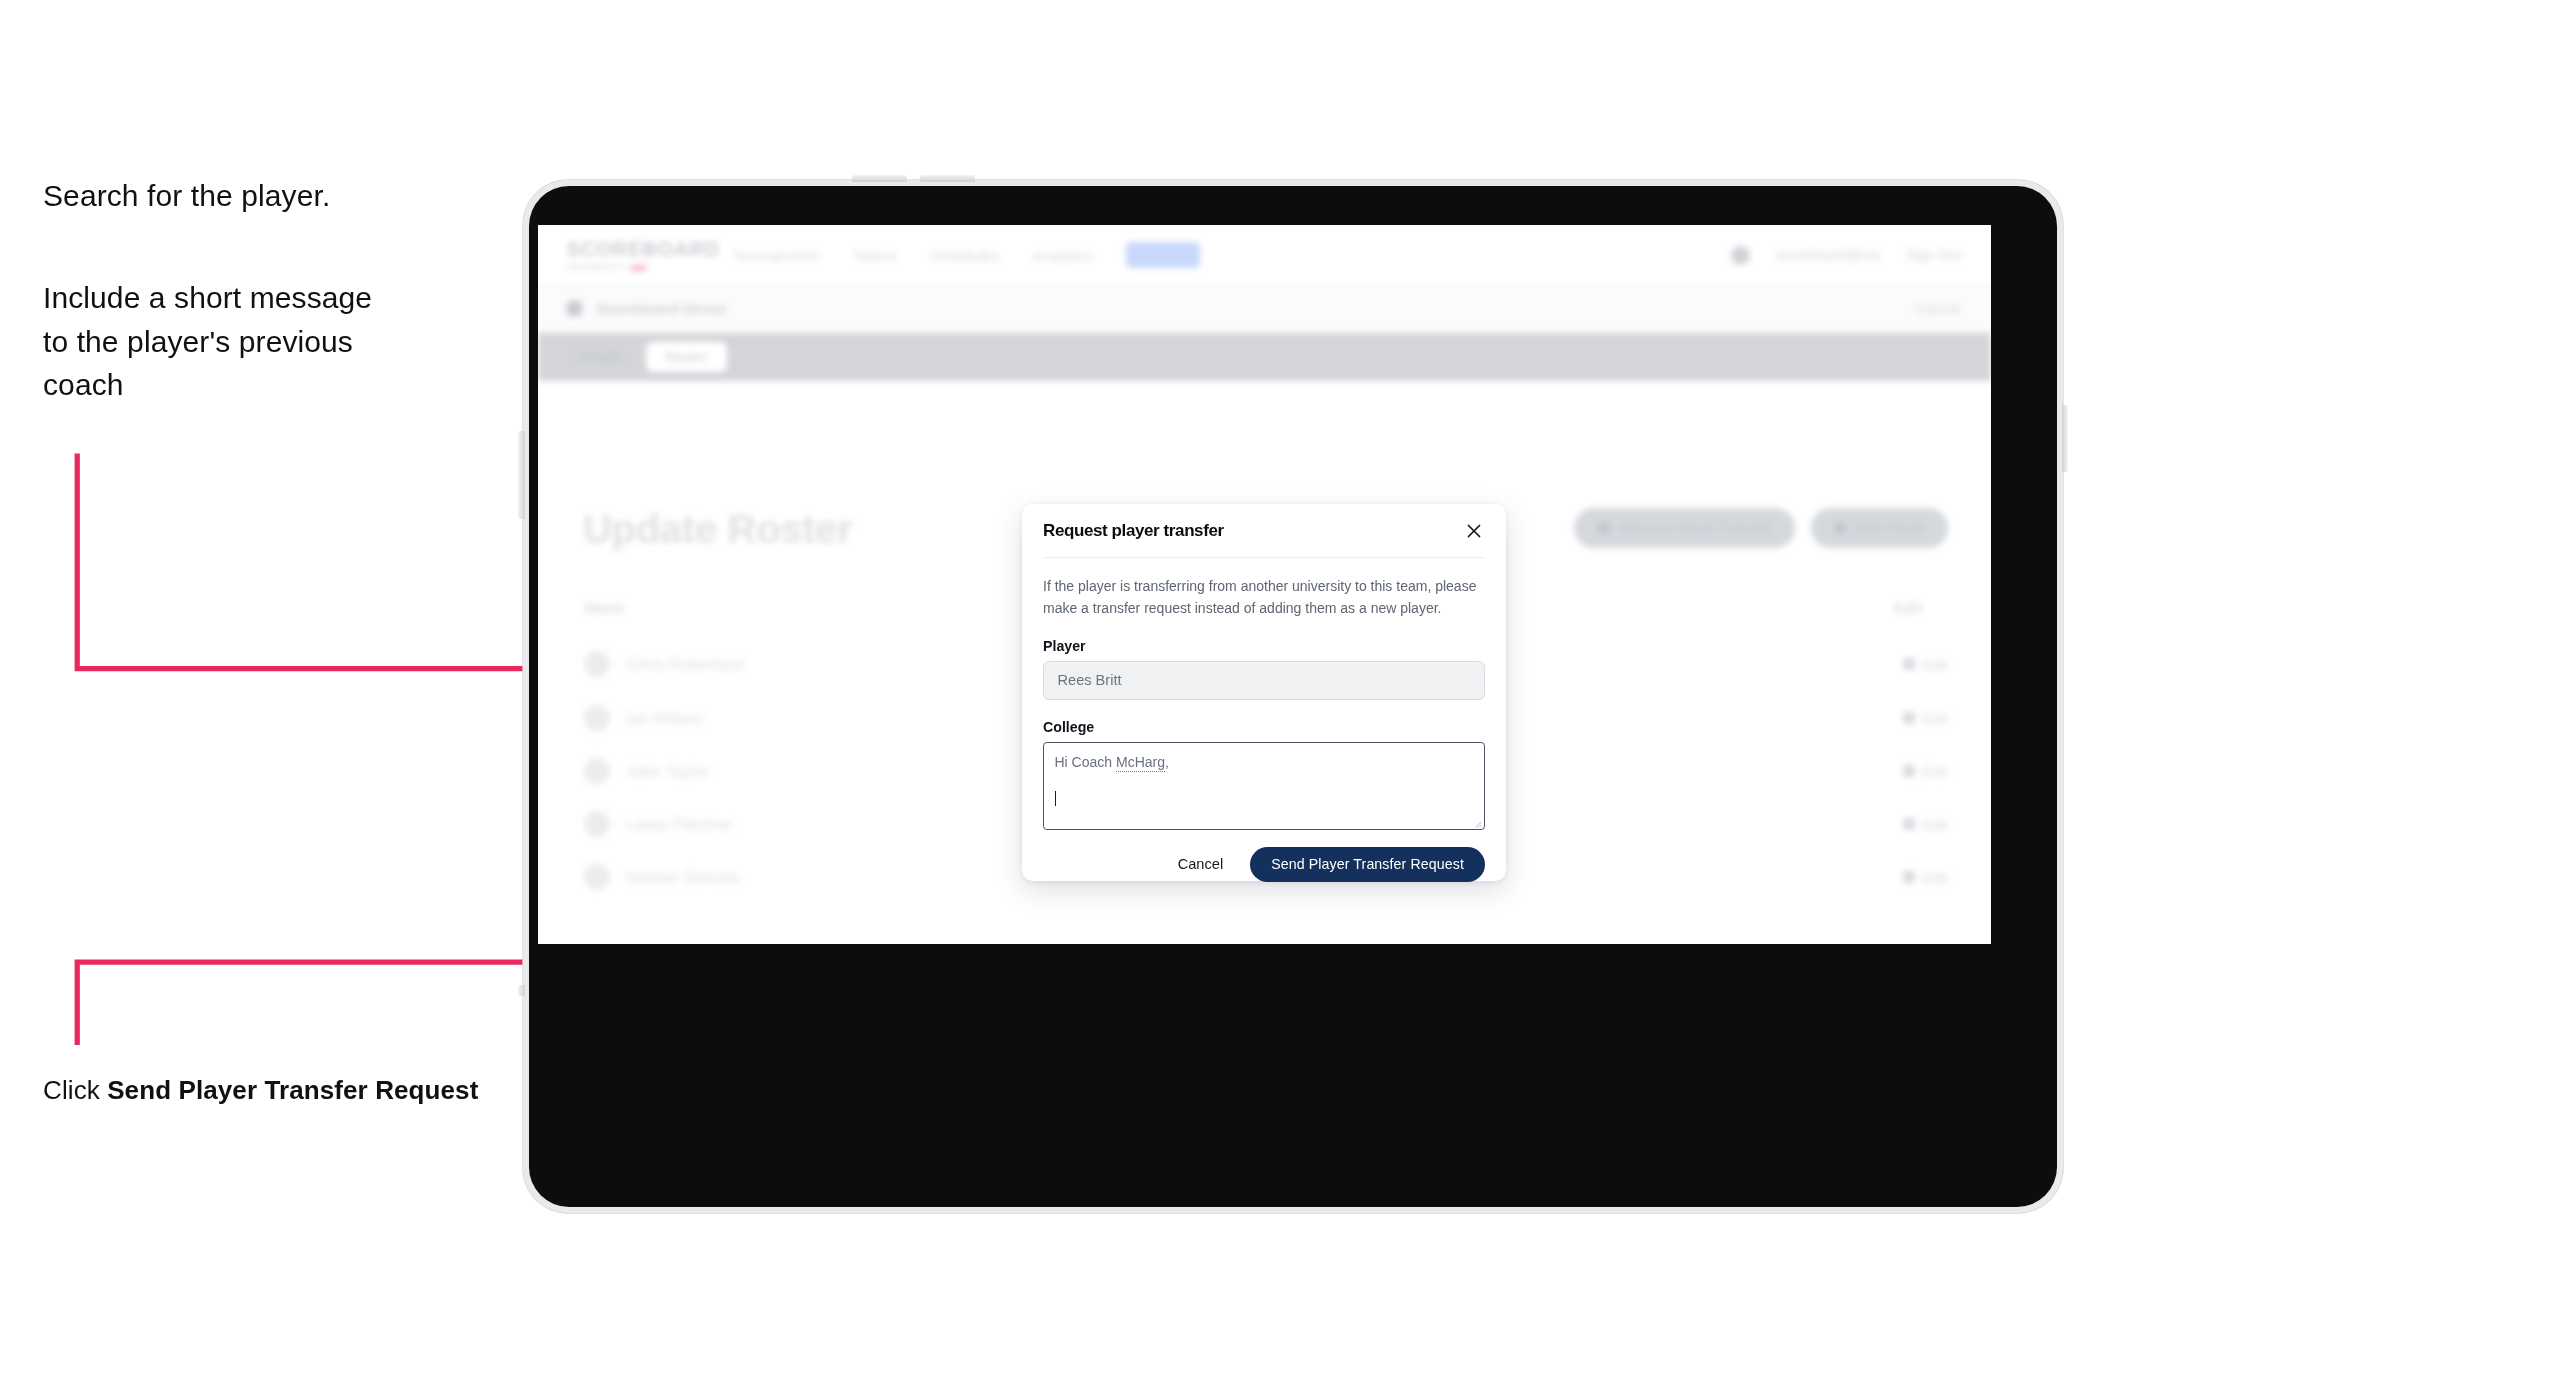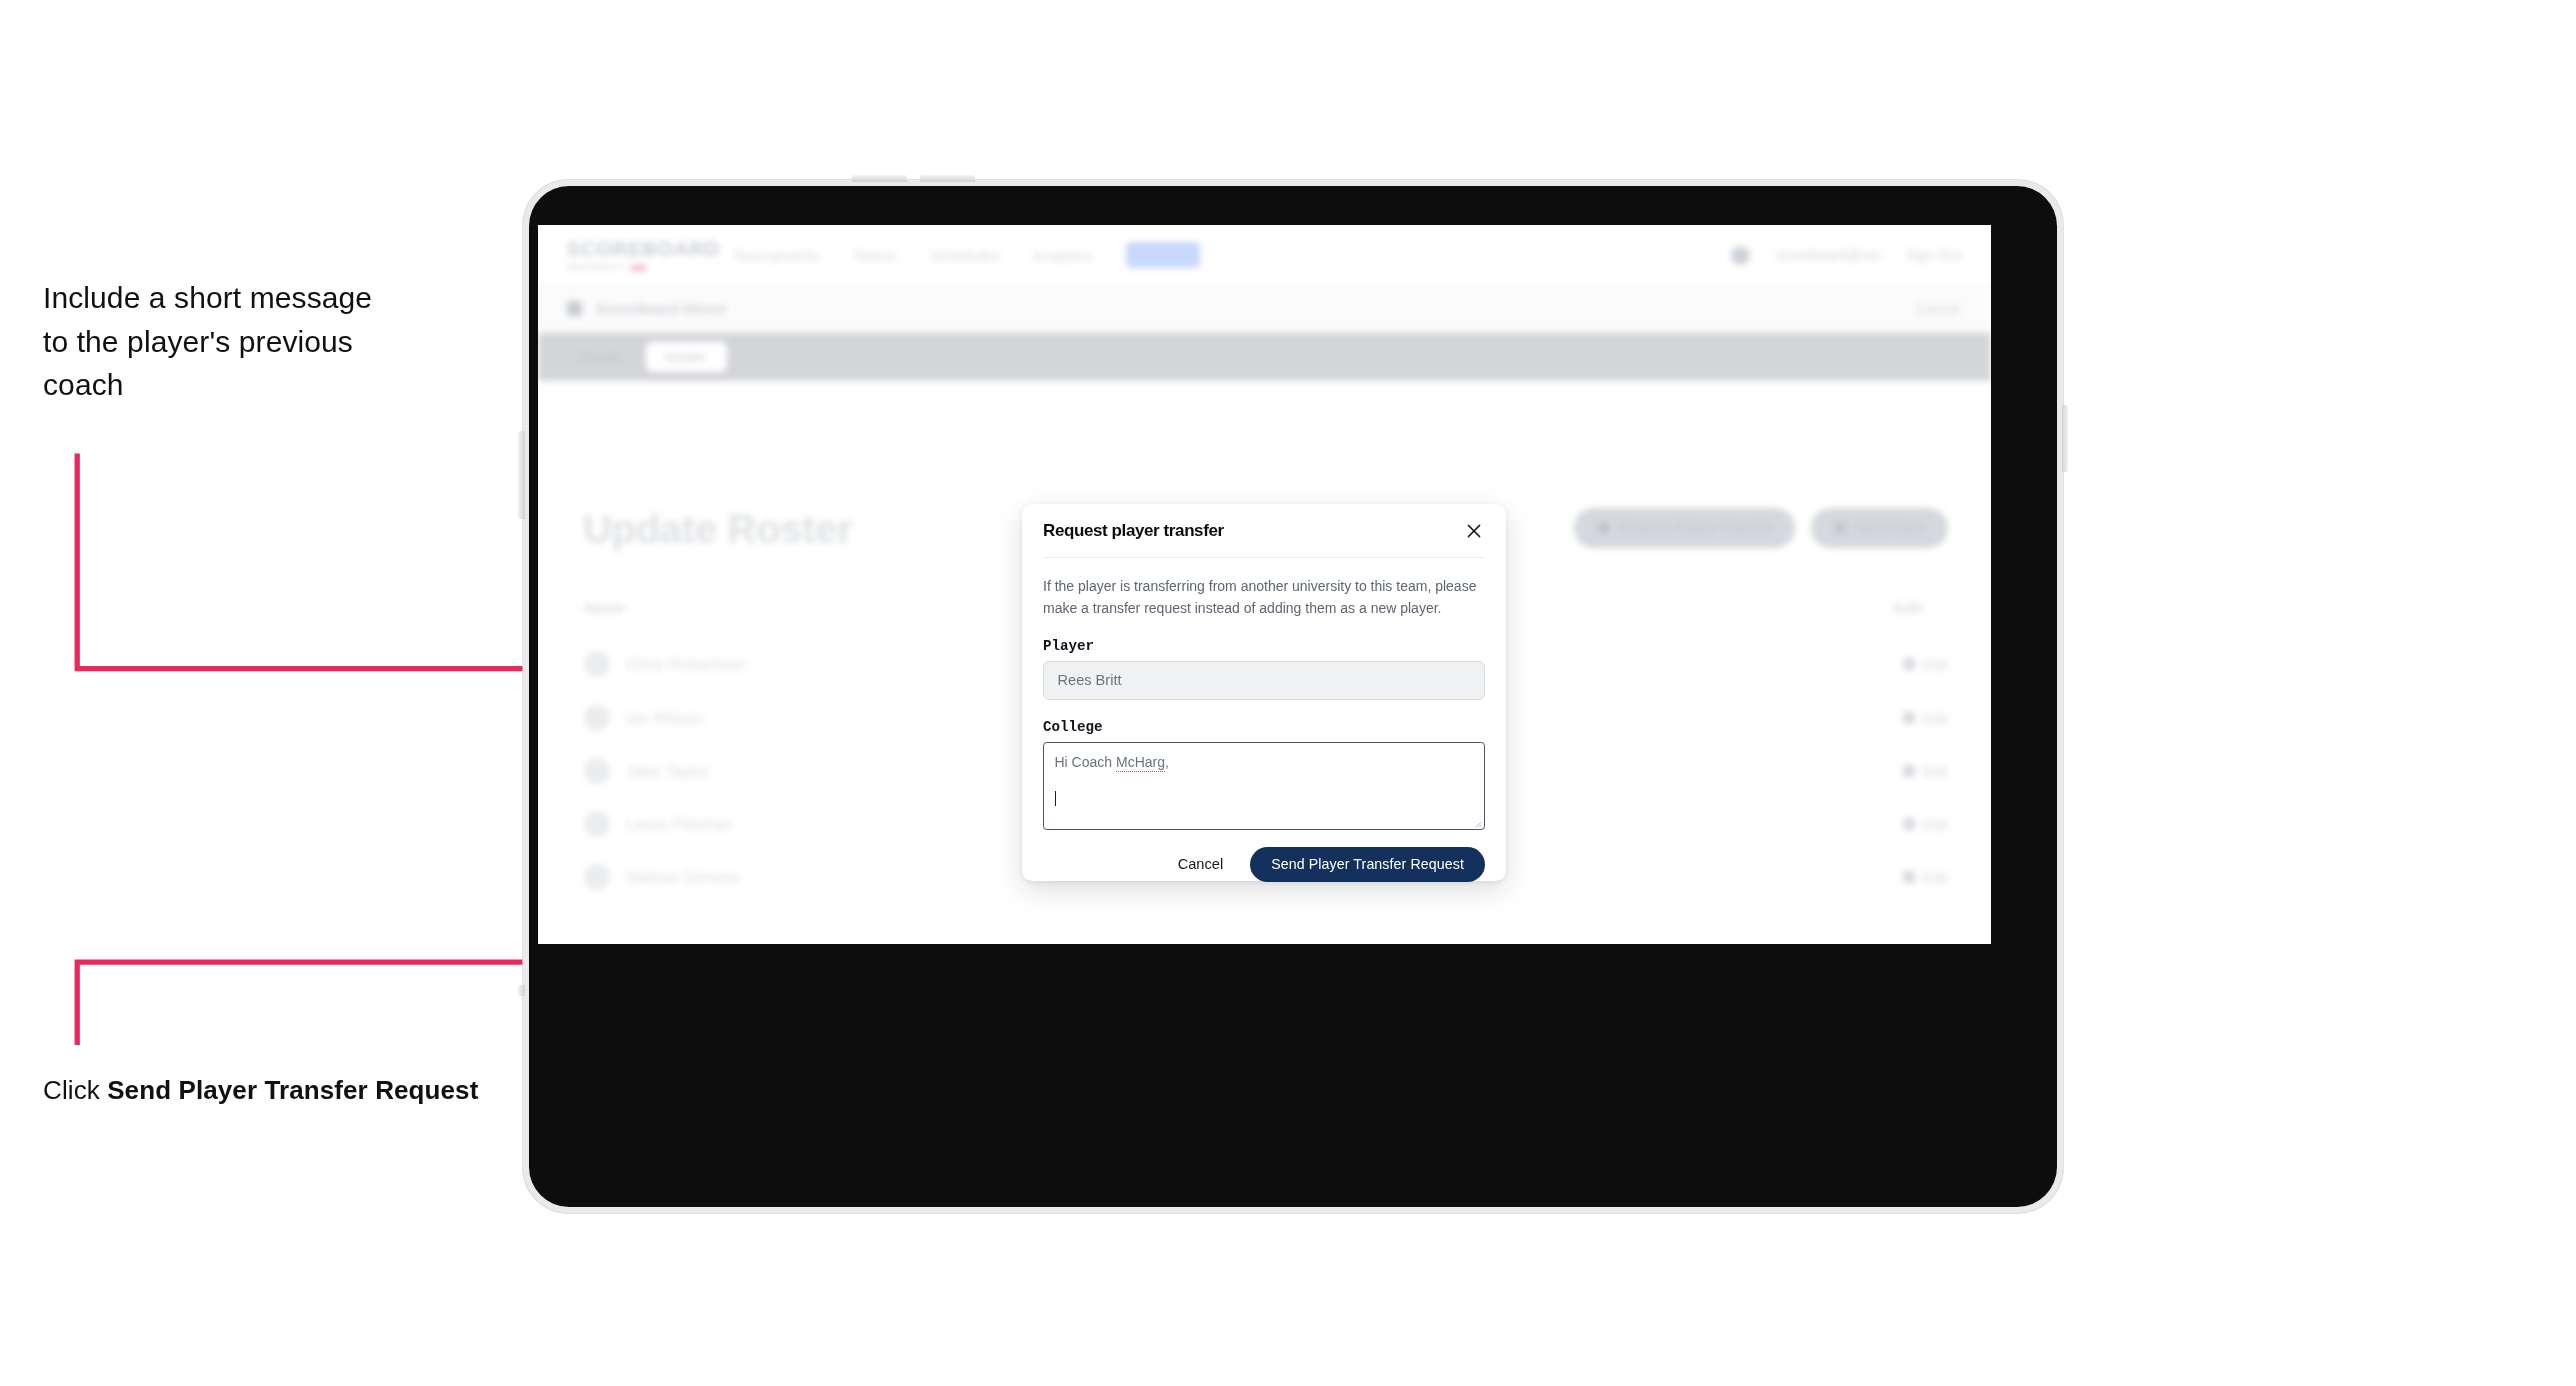--- a/index.html
+++ b/index.html
@@ -167,21 +167,21 @@
   #modal-title { font-size: 17px; font-weight: 800; color: #0c0d10; letter-spacing: -0.4px; }
   #modal-close {
     margin-left: auto; width: 22.5px; height: 22.5px;
     display: flex; align-items: center; justify-content: center; cursor: pointer;
   }
   #modal-desc {
     margin-top: 16.5px; font-size: 14px; line-height: 1.58; color: #5e6672;
     max-width: 443px;
   }
   .field-label {
-    font-size: 14.2px; font-weight: 700; color: #10131a; margin-top: 19.5px; margin-bottom: 6.7px; font-family: Liberation Mono, monospace;
+    font-size: 14.2px; font-weight: 700; color: #10131a; margin-top: 19.5px; margin-bottom: 6.7px;
   }
   #player-input {
     width: 100%; height: 39px; border: 0.7px solid #d8dbdf; border-radius: 6px;
     background: #f0f1f3; display: flex; align-items: center; padding: 0 13.5px;
     font-size: 14.6px; color: #6c7480;
   }
   #message-box {
     width: 100%; height: 88px; border: 1.2px solid #4a5160; border-radius: 3.7px;
     background: #ffffff; padding: 8.2px 10.5px 0 10.5px;
     font-size: 14px; line-height: 1.62; color: #6a727e; position: relative;
@@ -212,20 +212,21 @@
     background: #13315c; color: #ffffff; border: none; font-family: inherit;
     border-radius: 19.5px; height: 35px; padding: 0 21px;
     font-size: 14.2px; font-weight: 500; cursor: pointer; letter-spacing: 0.1px;
   }
 </style>
 </head>
 <body>
 
 <div id="stage">
 
+  <div class="callout" id="callout-search">Search for the player.</div>
 
   <div class="callout" id="callout-message">Include a short message
 to the player's previous
 coach</div>
 
   <div class="callout" id="callout-click"><span>Click </span><b>Send Player Transfer Request</b></div>
 
   <svg id="arrows" viewBox="0 0 3440 1851" xmlns="http://www.w3.org/2000/svg">
     <g fill="none" stroke="#e8285f" stroke-width="7" stroke-linecap="square" stroke-linejoin="miter">
       <path d="M103,609 L103,893 L1370,893"></path>

